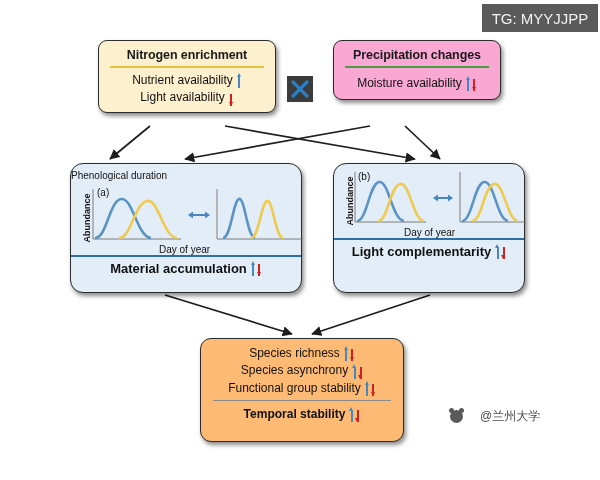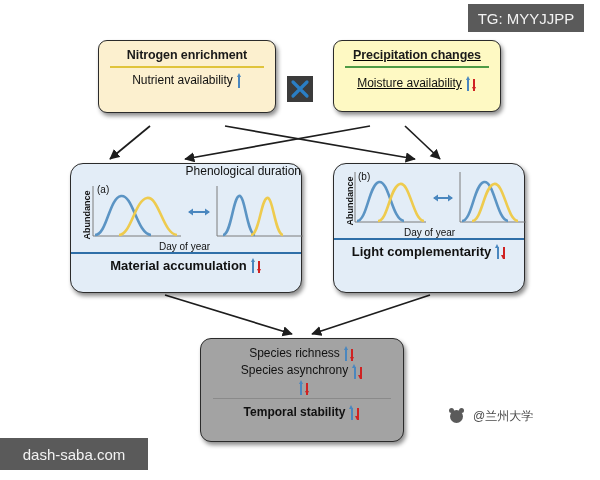--- a/index.html
+++ b/index.html
@@ -15,22 +15,22 @@
 
   .box{position:absolute;box-sizing:border-box;border-radius:9px;
        box-shadow:2px 3px 4px rgba(0,0,0,.45);}
 
   
   .box-nitrogen{
     left:98px;top:40px;width:178px;height:73px;
     background:#fcf0cf;border:1.6px solid #2b2b2b;
   }
   .box-precip{
-    left:333px;top:40px;width:168px;height:72px;
-    background:#fef9c3;border:1.6px solid #2b2b2b;text-decoration:underline;
+    left:333px;top:40px;width:168px;height:60px;
+    background:#f9a8d4;border:1.6px solid #2b2b2b;
   }
   .box-title{
     text-align:center;font-weight:bold;font-size:12.5px;color:#1a1a1a;
     padding-top:7px;letter-spacing:-.1px;
   }
   .rule-y{height:0;border-top:2px solid #e0c43c;margin:4px 11px 0 11px;}
   .rule-g{height:0;border-top:2px solid #4e9b45;margin:4px 11px 0 11px;}
   .rows{padding-top:4px;}
   .row{
     display:flex;align-items:center;justify-content:center;
@@ -54,53 +54,53 @@
     background:#3b3b3b;display:flex;align-items:center;justify-content:center;
   }
   .x-op svg{display:block;}
 
   
   .panel{position:absolute;box-sizing:border-box;border-radius:13px;
          background:#e3edf7;border:1.6px solid #2b2b2b;
          box-shadow:2px 3px 4px rgba(0,0,0,.45);}
   .panel-left{left:70px;top:163px;width:232px;height:130px;}
   .panel-right{left:333px;top:163px;width:192px;height:130px;}
-  .panel-head{text-align:right;font-size:12px;color:#111;}
+  .panel-head{text-align:left;font-size:10px;color:#111;padding-top:6px;}
   .plot-wrap{position:relative;margin:2px 8px 0 8px;height:72px;}
   .ylab{
     position:absolute;left:1px;top:2px;height:66px;width:13px;
     display:flex;align-items:center;justify-content:center;
   }
   .ylab span{
     transform:rotate(-90deg);white-space:nowrap;font-size:9px;font-weight:bold;color:#111;
   }
   .panel-rule{height:0;border-top:2px solid #2f6fa8;margin:0 0 0 0;}
   .panel-foot{
     display:flex;align-items:center;justify-content:center;
     font-weight:bold;font-size:13px;color:#111;padding-top:4px;white-space:nowrap;
   }
 
   
   .box-bottom{
     left:200px;top:338px;width:204px;height:104px;
-    background:#a3a3a3;border:1.6px solid #2b2b2b;border-radius:11px;
+    background:#fdba74;border:1.6px solid #2b2b2b;border-radius:11px;
     box-shadow:2px 3px 4px rgba(0,0,0,.45);
   }
   .box-bottom .rows{padding-top:6px;}
   .box-bottom .row{font-size:12px;}
   .rule-gray{height:0;border-top:1.3px solid #8a8a8a;margin:3px 12px 0 12px;}
   .bold-row{font-weight:bold;font-size:12.5px;}
 
   
   .wm{position:absolute;background:#5a5a5a;color:#f2f2f2;font-size:15px;
       display:flex;align-items:center;justify-content:center;}
-  .wm-tg{right:16px;top:4px;width:116px;height:28px;}
+  .wm-tg{right:2px;top:4px;width:116px;height:28px;}
   .wm-dash{left:0;bottom:10px;width:148px;height:32px;font-size:15px;}
   .wm-cn{position:absolute;left:450px;top:408px;font-size:12px;color:#4a4a4a;
-         display:flex;align-items:center;gap:10px;}
+         display:flex;align-items:center;gap:17px;}
   .wm-cn .logo{width:13px;height:13px;border-radius:50%;background:#5a5a5a;
                display:inline-block;position:relative;}
   .wm-cn .logo:before,.wm-cn .logo:after{
     content:"";position:absolute;width:5px;height:5px;border-radius:50%;
     background:#5a5a5a;top:-2px;}
   .wm-cn .logo:before{left:-1px;} .wm-cn .logo:after{right:-1px;}
 </style>
 </head>
 <body>
 
@@ -127,20 +127,28 @@
     <div class="rule-y"></div>
     <div class="rows">
       <div class="row">
         <span>Nutrient availability</span>
         <span class="arrows">
           <span class="ar up">
               <i></i>
             </span>
         </span>
       </div>
+      <div class="row">
+        <span>Light availability</span>
+        <span class="arrows">
+          <span class="ar dn">
+              <i></i>
+            </span>
+        </span>
+      </div>
     </div>
   </div>
 
   <div class="x-op">
     <svg width="20" height="20" viewBox="0 0 20 20">
       <path d="M3,3 L17,17 M17,3 L3,17" stroke="#2a7ec4" stroke-width="3.2" stroke-linecap="round"></path>
     </svg>
   </div>
 
   <div class="box box-precip">
@@ -247,20 +255,21 @@
         <span class="arrows">
           <span class="ar up">
               <i></i>
             </span>
           <span class="ar dn">
               <i></i>
             </span>
         </span>
       </div>
       <div class="row">
+        <span>Functional group stability</span>
         <span class="arrows">
           <span class="ar up">
               <i></i>
             </span>
           <span class="ar dn">
               <i></i>
             </span>
         </span>
       </div>
     </div>
@@ -272,19 +281,18 @@
             <i></i>
           </span>
         <span class="ar dn">
             <i></i>
           </span>
       </span>
     </div>
   </div>
 
   <div class="wm wm-tg">TG: MYYJJPP</div>
-  <div class="wm wm-dash">dash-saba.com</div>
   <div class="wm-cn">
     <span class="logo"></span>
     <span>@兰州大学</span>
   </div>
 
 </div>
 
 </body></html>

